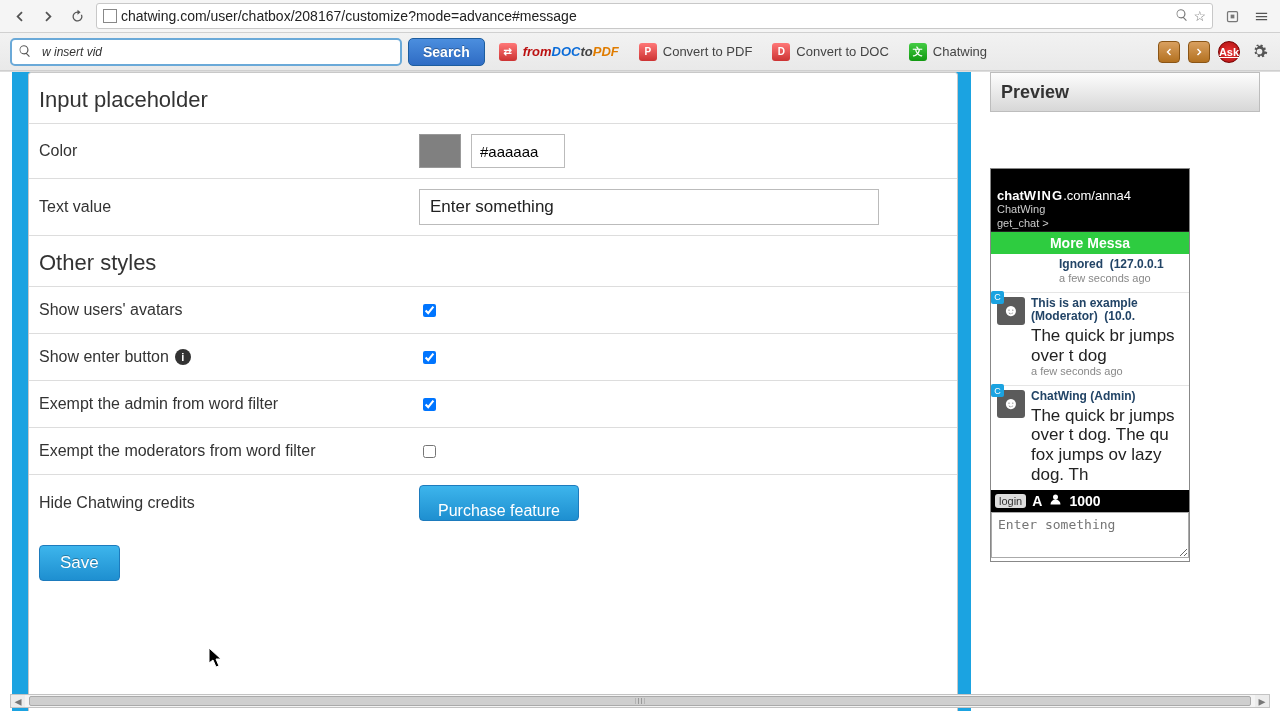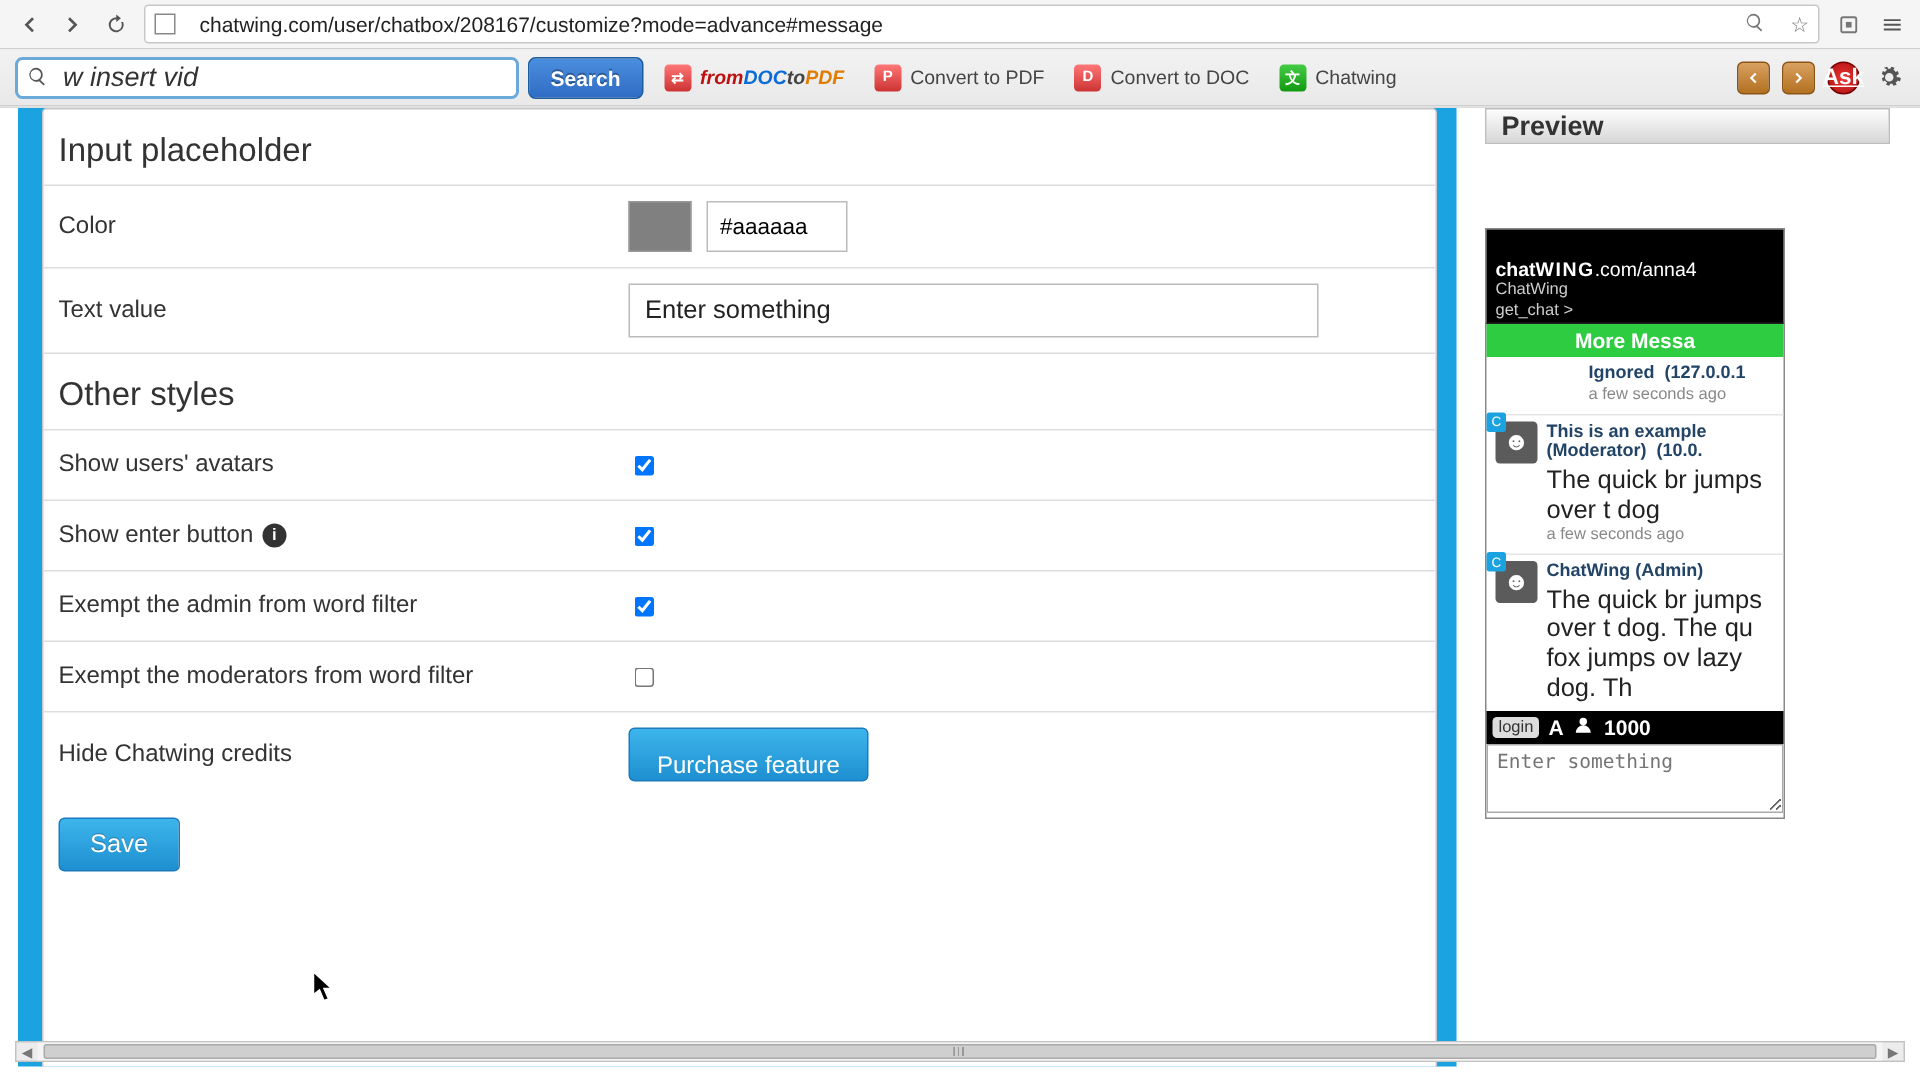--- a/index.html
+++ b/index.html
@@ -1,60 +1,60 @@
 <!DOCTYPE html>
 <html><head>
 <meta charset="utf-8">
 <style>
   * { box-sizing: border-box; }
   body { margin:0; font-family: Arial, Helvetica, sans-serif; font-size:14px; background:#fff; overflow:hidden; width:1280px; height:720px; }
   
   .chrome-toolbar { height:33px; background:#f5f5f5; border-bottom:1px solid #d0d0d0; display:flex; align-items:center; padding:0 6px; gap:3px; }
   .chrome-btn { width:26px; height:26px; border:1px solid transparent; border-radius:3px; display:flex; align-items:center; justify-content:center; color:#555; cursor:pointer; }
   .chrome-btn svg { width:15px; height:15px; fill:#555; }
-  .addr { flex:1; height:26px; border:1px solid #c8c8c8; background:#fff; border-radius:3px; display:flex; align-items:center; padding:0 6px; gap:16px; margin:0 3px; }
+  .addr { flex:1; height:26px; border:1px solid #c8c8c8; background:#fff; border-radius:3px; display:flex; align-items:center; padding:0 6px; gap:4px; margin:0 3px; }
   .addr .page-icon { width:14px; height:14px; display:inline-block; background:#fff; border:1px solid #888;}
   .addr-text { flex:1; font-size:14px; color:#222; line-height:1; }
   .addr .star { color:#777; }
   
   .page-toolbar { height:38px; background:linear-gradient(#f2f2f2,#e9e9e9); border-bottom:1px solid #cfcfcf; display:flex; align-items:center; padding:0 10px; gap:8px; }
   .search-box { display:flex; align-items:center; gap:6px; }
-  .search-input { width:336px; height:28px; border:2px solid #6aa9d8; border-radius:5px; padding:0 16px 0 30px; font-size:18px; font-style:italic; color:#333; }
+  .search-input { width:392px; height:28px; border:2px solid #6aa9d8; border-radius:5px; padding:0 16px 0 30px; font-size:12px; font-style:italic; color:#333; }
   .search-wrap { position:relative; }
   .search-wrap .mag { position:absolute; left:7px; top:5px; width:16px; height:16px; display:flex; align-items:center; justify-content:center; }
   .search-btn { height:28px; border:1px solid #1d5d9e; border-radius:5px; padding:0 14px; background:linear-gradient(#4b8ede,#2f6cc4); color:#fff; font-weight:bold; font-size:14px; cursor:pointer; text-shadow:0 -1px 0 rgba(0,0,0,.3); }
   .tb-item { display:flex; align-items:center; gap:6px; color:#444; font-size:13px; cursor:pointer; padding:3px 6px; border-radius:3px; }
   .tb-item .ti-icon { width:18px; height:18px; border-radius:3px; background:linear-gradient(#f77,#c33); display:flex; align-items:center; justify-content:center; color:#fff; font-size:10px; font-weight:bold; }
   .tb-item.green .ti-icon{ background:linear-gradient(#4c4,#191);}
   .doc2pdf { font-weight:bold; font-style:italic; }
   .doc2pdf .from{color:#b11;} .doc2pdf .doc{color:#0a6bd8;} .doc2pdf .to{color:#444;} .doc2pdf .pdf{color:#e07c00;}
   .tb-sep{flex:1;}
   .arrow-pill{ width:22px; height:22px; background:linear-gradient(#d9a060,#b37120); border:1px solid #8a5516; border-radius:4px; display:flex; align-items:center; justify-content:center; color:#fff; }
   .arrow-pill svg{width:12px;height:12px;fill:#fff;}
-  .ask-badge{width:22px;height:22px;border-radius:50%;background:radial-gradient(#e33,#a11); color:#fff; font-weight:bold; font-size:15px; display:flex;align-items:center;justify-content:center;border:1px solid #700;text-decoration:underline;}
+  .ask-badge{width:22px;height:22px;border-radius:50%;background:radial-gradient(#e33,#a11); color:#fff; font-weight:bold; font-size:11px; display:flex;align-items:center;justify-content:center;border:1px solid #700;text-decoration:underline;}
   .gear-ico{ width:22px;height:22px;display:flex;align-items:center;justify-content:center;color:#555;cursor:pointer;}
   .gear-ico svg{width:17px;height:17px;fill:#555;}
   
   .viewport { position:relative; height:640px; overflow:hidden; border-top:1px solid #ddd; }
   .blue-frame { position:absolute; left:12px; top:0; width:959px; height:684px; background:#1ba3e1; padding:0; }
   .white-panel { position:absolute; left:28px; top:0; width:930px; height:670px; background:#fff; border:1px solid #c8c8c8; border-radius:3px; }
   .section-title { font-size:22px; color:#333; padding:14px 10px 10px 10px; }
   .row { display:flex; border-top:1px solid #ddd; }
   .row-label { width:380px; padding:14px 10px; font-size:16px; color:#333; display:flex; align-items:center; gap:6px;}
   .row-label .info-dot{width:16px;height:16px;border-radius:50%;background:#333;color:#fff;display:inline-flex;align-items:center;justify-content:center;font-size:11px;font-weight:bold;cursor:help;}
   .row-ctrl { flex:1; padding:10px; display:flex; align-items:center; gap:10px; }
   .swatch{ width:42px; height:34px; background:#808080; border:1px solid #999; }
   .hex-input{ height:34px; width:94px; border:1px solid #bbb; padding:0 8px; font-size:15px; }
   .text-input{ height:36px; width:460px; border:1px solid #bbb; padding:0 10px; font-size:17px; color:#222;}
   .chk{ width:13px;height:13px; cursor:pointer;}
   .purchase-btn{ height:36px; border:1px solid #1d7bbd; border-radius:4px; padding:16px 18px; background:linear-gradient(#3db5ec,#1e8fd0); color:#fff; font-size:16px; cursor:pointer;}
   .save-btn{ margin:14px 0 0 10px; height:36px; border:1px solid #1d7bbd; border-radius:4px; padding:0 20px; background:linear-gradient(#3db5ec,#1e8fd0); color:#fff; font-size:17px; cursor:pointer; text-shadow:0 -1px 0 rgba(0,0,0,.3);}
   
   .preview { position:absolute; left:990px; top:0; width:270px;}
-  .preview-head { height:24px; background:linear-gradient(#fdfdfd,#d7d7d7); border:1px solid #bdbdbd; display:flex; align-items:center; padding:0 10px; font-size:18px; font-weight:bold; color:#333;}
+  .preview-head { height:40px; background:linear-gradient(#fdfdfd,#d7d7d7); border:1px solid #bdbdbd; display:flex; align-items:center; padding:0 10px; font-size:18px; font-weight:bold; color:#333;}
   .chatbox { margin-top:28px; width:200px; background:#fff; border:1px solid #888; position:relative; margin-left:0;}
   .chat-head { background:#000; color:#fff; padding:19px 6px 1px 6px; font-size:13px; }
   .chat-head .brand{font-weight:bold;} .chat-head .brand .wing{letter-spacing:1px;}
   .chat-sub{font-size:11px;color:#ccc; }
   .chat-getchat{background:#000;color:#ccc;font-size:11px;padding:1px 6px 2px 6px;border-bottom:1px solid #222;}
   .more-msg{background:#2ecc40;color:#fff;font-weight:bold;text-align:center;font-size:14px;padding:3px 0;white-space:nowrap;overflow:hidden;}
   .msg{padding:4px 6px 6px 6px;border-bottom:1px solid #e5e5e5; display:flex; gap:6px;}
   .msg .av{width:28px;height:28px;background:#5b5b5b;border-radius:3px;display:flex;align-items:center;justify-content:center;flex:none;font-size:17px;color:#fff;position:relative;}
   .msg .av:before{content:"C";position:absolute;left:-6px;top:-6px;width:13px;height:13px;background:#1ba3e1;color:#fff;font-size:9px;display:flex;align-items:center;justify-content:center;border-radius:2px;}
   .msg .body{font-size:12px;color:#333;line-height:1.15;}

